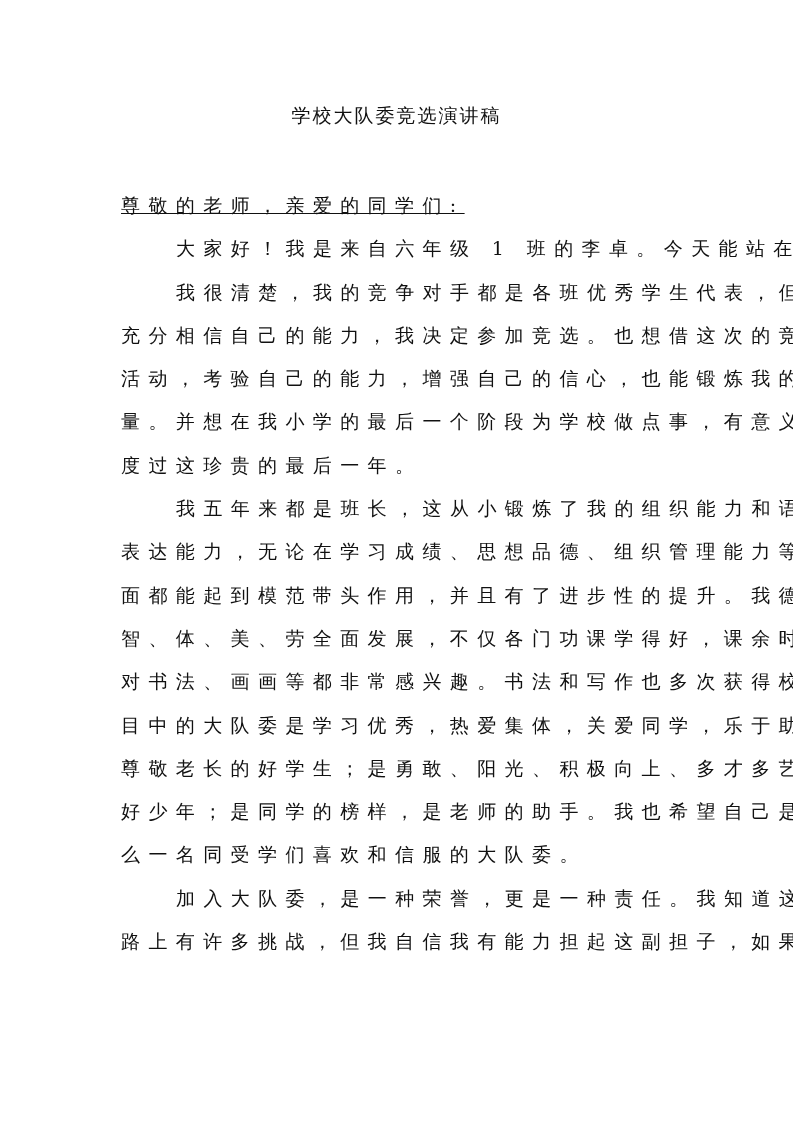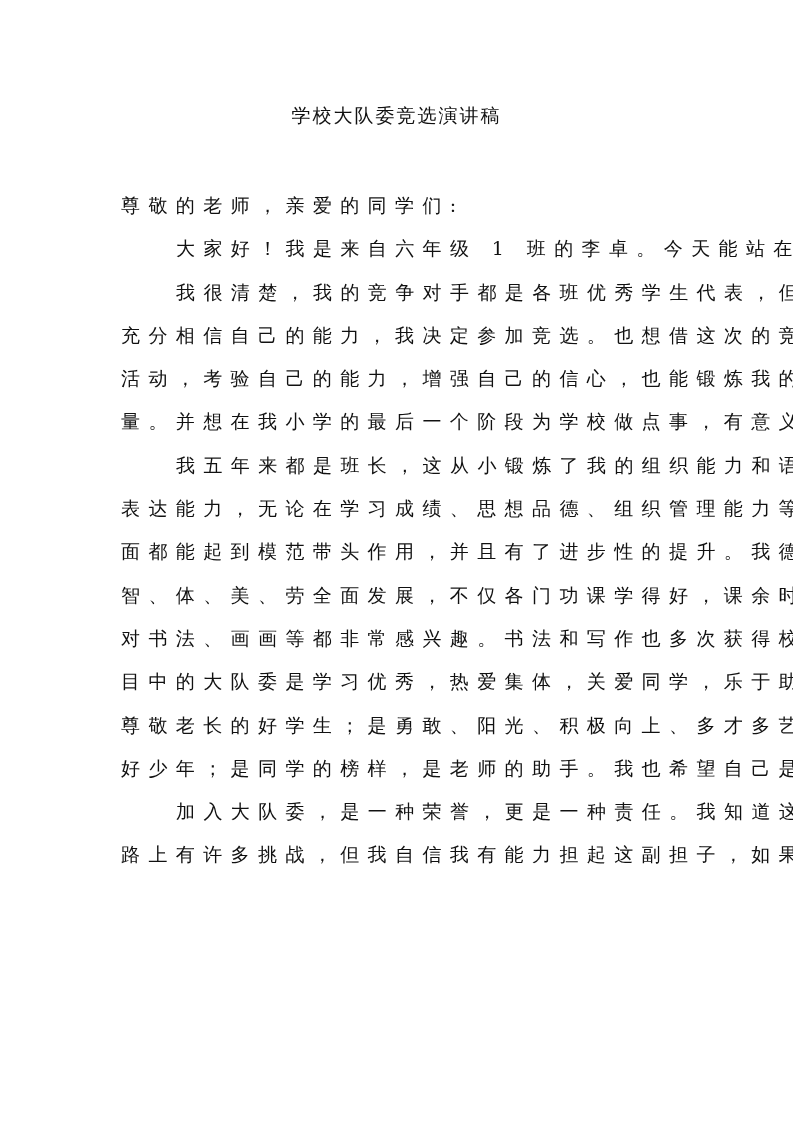--- a/index.html
+++ b/index.html
@@ -64,43 +64,45 @@
     }
   </style>
 </head>
 <body>
 
 <div class="page">
   <h1 class="title">学校大队委竞选演讲稿</h1>
 
   <div class="body">
     <p>
-      <span class="line last" style="width: 100%; box-sizing: border-box;">尊敬的老师，亲爱的同学们:</span>
+      <span class="line last" style="width: 100%; box-sizing: border-box; text-decoration: underline;">尊敬的老师，亲爱的同学们:</span>
     </p>
 
     <p class="indent" style="text-indent: 0px;">
       <span class="line" style="padding-left: 55px; width: 100%; box-sizing: border-box;">大家好！我是来自六年级 1 班的李卓。今天能站在这个</span>
     </p>
 
     <p class="indent" style="text-indent: 0px;">
       <span class="line" style="padding-left: 55px; width: 100%; box-sizing: border-box;">我很清楚，我的竞争对手都是各班优秀学生代表，但我</span>
       <span class="line" style="width: 100%; box-sizing: border-box;">充分相信自己的能力，我决定参加竞选。也想借这次的竞选</span>
       <span class="line" style="width: 100%; box-sizing: border-box;">活动，考验自己的能力，增强自己的信心，也能锻炼我的胆</span>
       <span class="line" style="width: 100%; box-sizing: border-box;">量。并想在我小学的最后一个阶段为学校做点事，有意义地</span>
+      <span class="line last" style="width: 100%; box-sizing: border-box;">度过这珍贵的最后一年。</span>
     </p>
 
     <p class="indent" style="text-indent: 0px;">
       <span class="line" style="padding-left: 55px; width: 100%; box-sizing: border-box;">我五年来都是班长，这从小锻炼了我的组织能力和语言</span>
       <span class="line" style="width: 100%; box-sizing: border-box;">表达能力，无论在学习成绩、思想品德、组织管理能力等方</span>
       <span class="line" style="width: 100%; box-sizing: border-box;">面都能起到模范带头作用，并且有了进步性的提升。我德、</span>
       <span class="line" style="width: 100%; box-sizing: border-box;">智、体、美、劳全面发展，不仅各门功课学得好，课余时间</span>
       <span class="line" style="width: 100%; box-sizing: border-box;">对书法、画画等都非常感兴趣。书法和写作也多次获得校级</span>
       <span class="line" style="width: 100%; box-sizing: border-box;">目中的大队委是学习优秀，热爱集体，关爱同学，乐于助人，</span>
       <span class="line" style="width: 100%; box-sizing: border-box;">尊敬老长的好学生；是勇敢、阳光、积极向上、多才多艺的</span>
       <span class="line" style="width: 100%; box-sizing: border-box;">好少年；是同学的榜样，是老师的助手。我也希望自己是这</span>
+      <span class="line last" style="width: 100%; box-sizing: border-box;">么一名同受学们喜欢和信服的大队委。</span>
     </p>
 
     <p class="indent" style="text-indent: 0px;">
       <span class="line" style="padding-left: 55px; width: 100%; box-sizing: border-box;">加入大队委，是一种荣誉，更是一种责任。我知道这条</span>
       <span class="line" style="width: 100%; box-sizing: border-box;">路上有许多挑战，但我自信我有能力担起这副担子，如果我</span>
     </p>
   </div>
 </div>
 
 </body></html>

